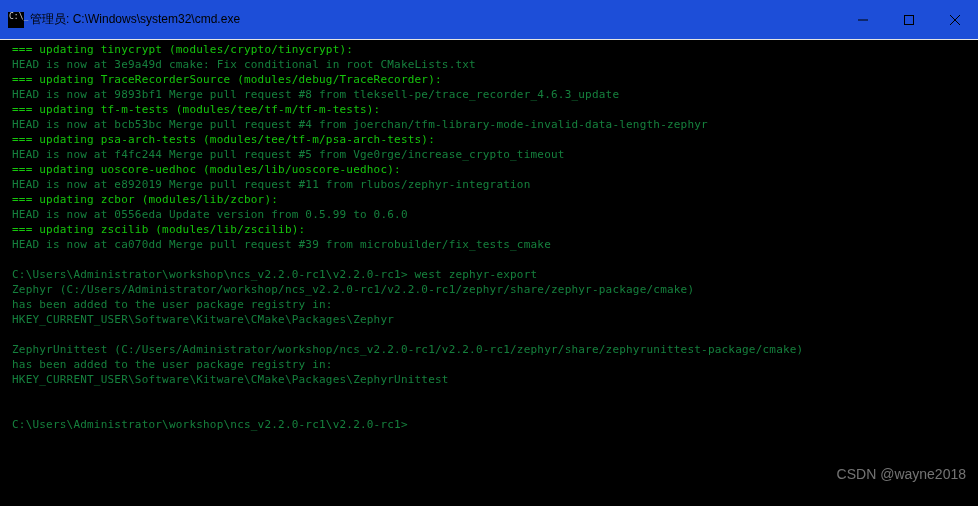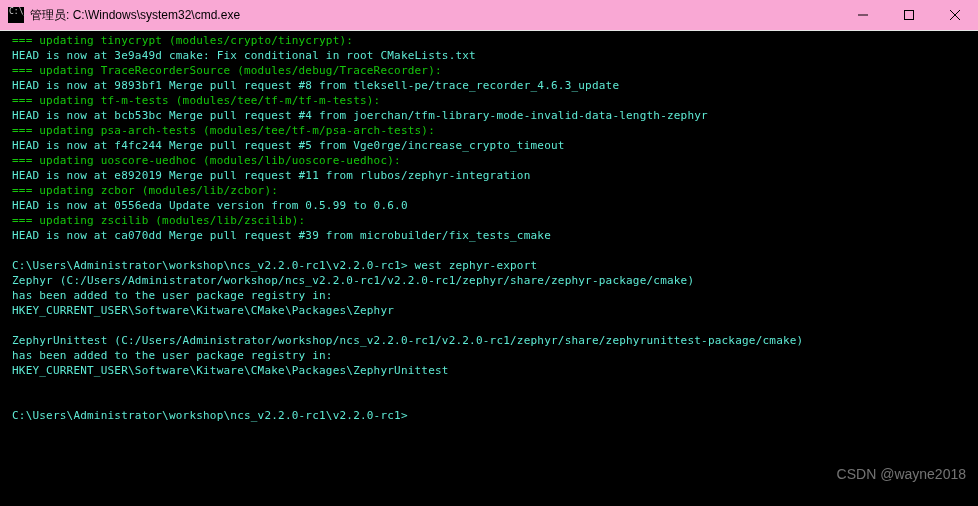--- a/index.html
+++ b/index.html
@@ -5,22 +5,22 @@
     * { margin: 0; padding: 0; box-sizing: border-box; }
     body {
       width: 978px;
       height: 506px;
       background: #000;
       font-family: "Consolas", "NSimSun", monospace;
       overflow: hidden;
       position: relative;
     }
     .titlebar {
-      height: 31px;
-      background: #f9a8d4;
+      height: 40px;
+      background: #1d4ed8;
       display: flex;
       align-items: center;
       border-bottom: 1px solid #e5e5e5;
       justify-content: center;
     }
     .titlebar-icon {
       width: 16px;
       height: 16px;
       margin: 0 6px 0 8px;
       background: #000;
@@ -57,21 +57,21 @@
     .win-btn svg { width: 10px; height: 10px; }
     .terminal {
       padding: 2px 12px;
       font-size: 11px;
       line-height: 15px;
       white-space: pre;
       color: #ccc;
       letter-spacing: 0.2px;
     }
     .g { color: #16c60c; }
-    .w { color: #5eead4; }
+    .w { color: #15803d; }
     .watermark {
       position: absolute;
       right: 12px;
       bottom: 24px;
       color: rgba(210,210,210,0.55);
       font-size: 14px;
       font-family: sans-serif;
     }
   </style>
 </head>

